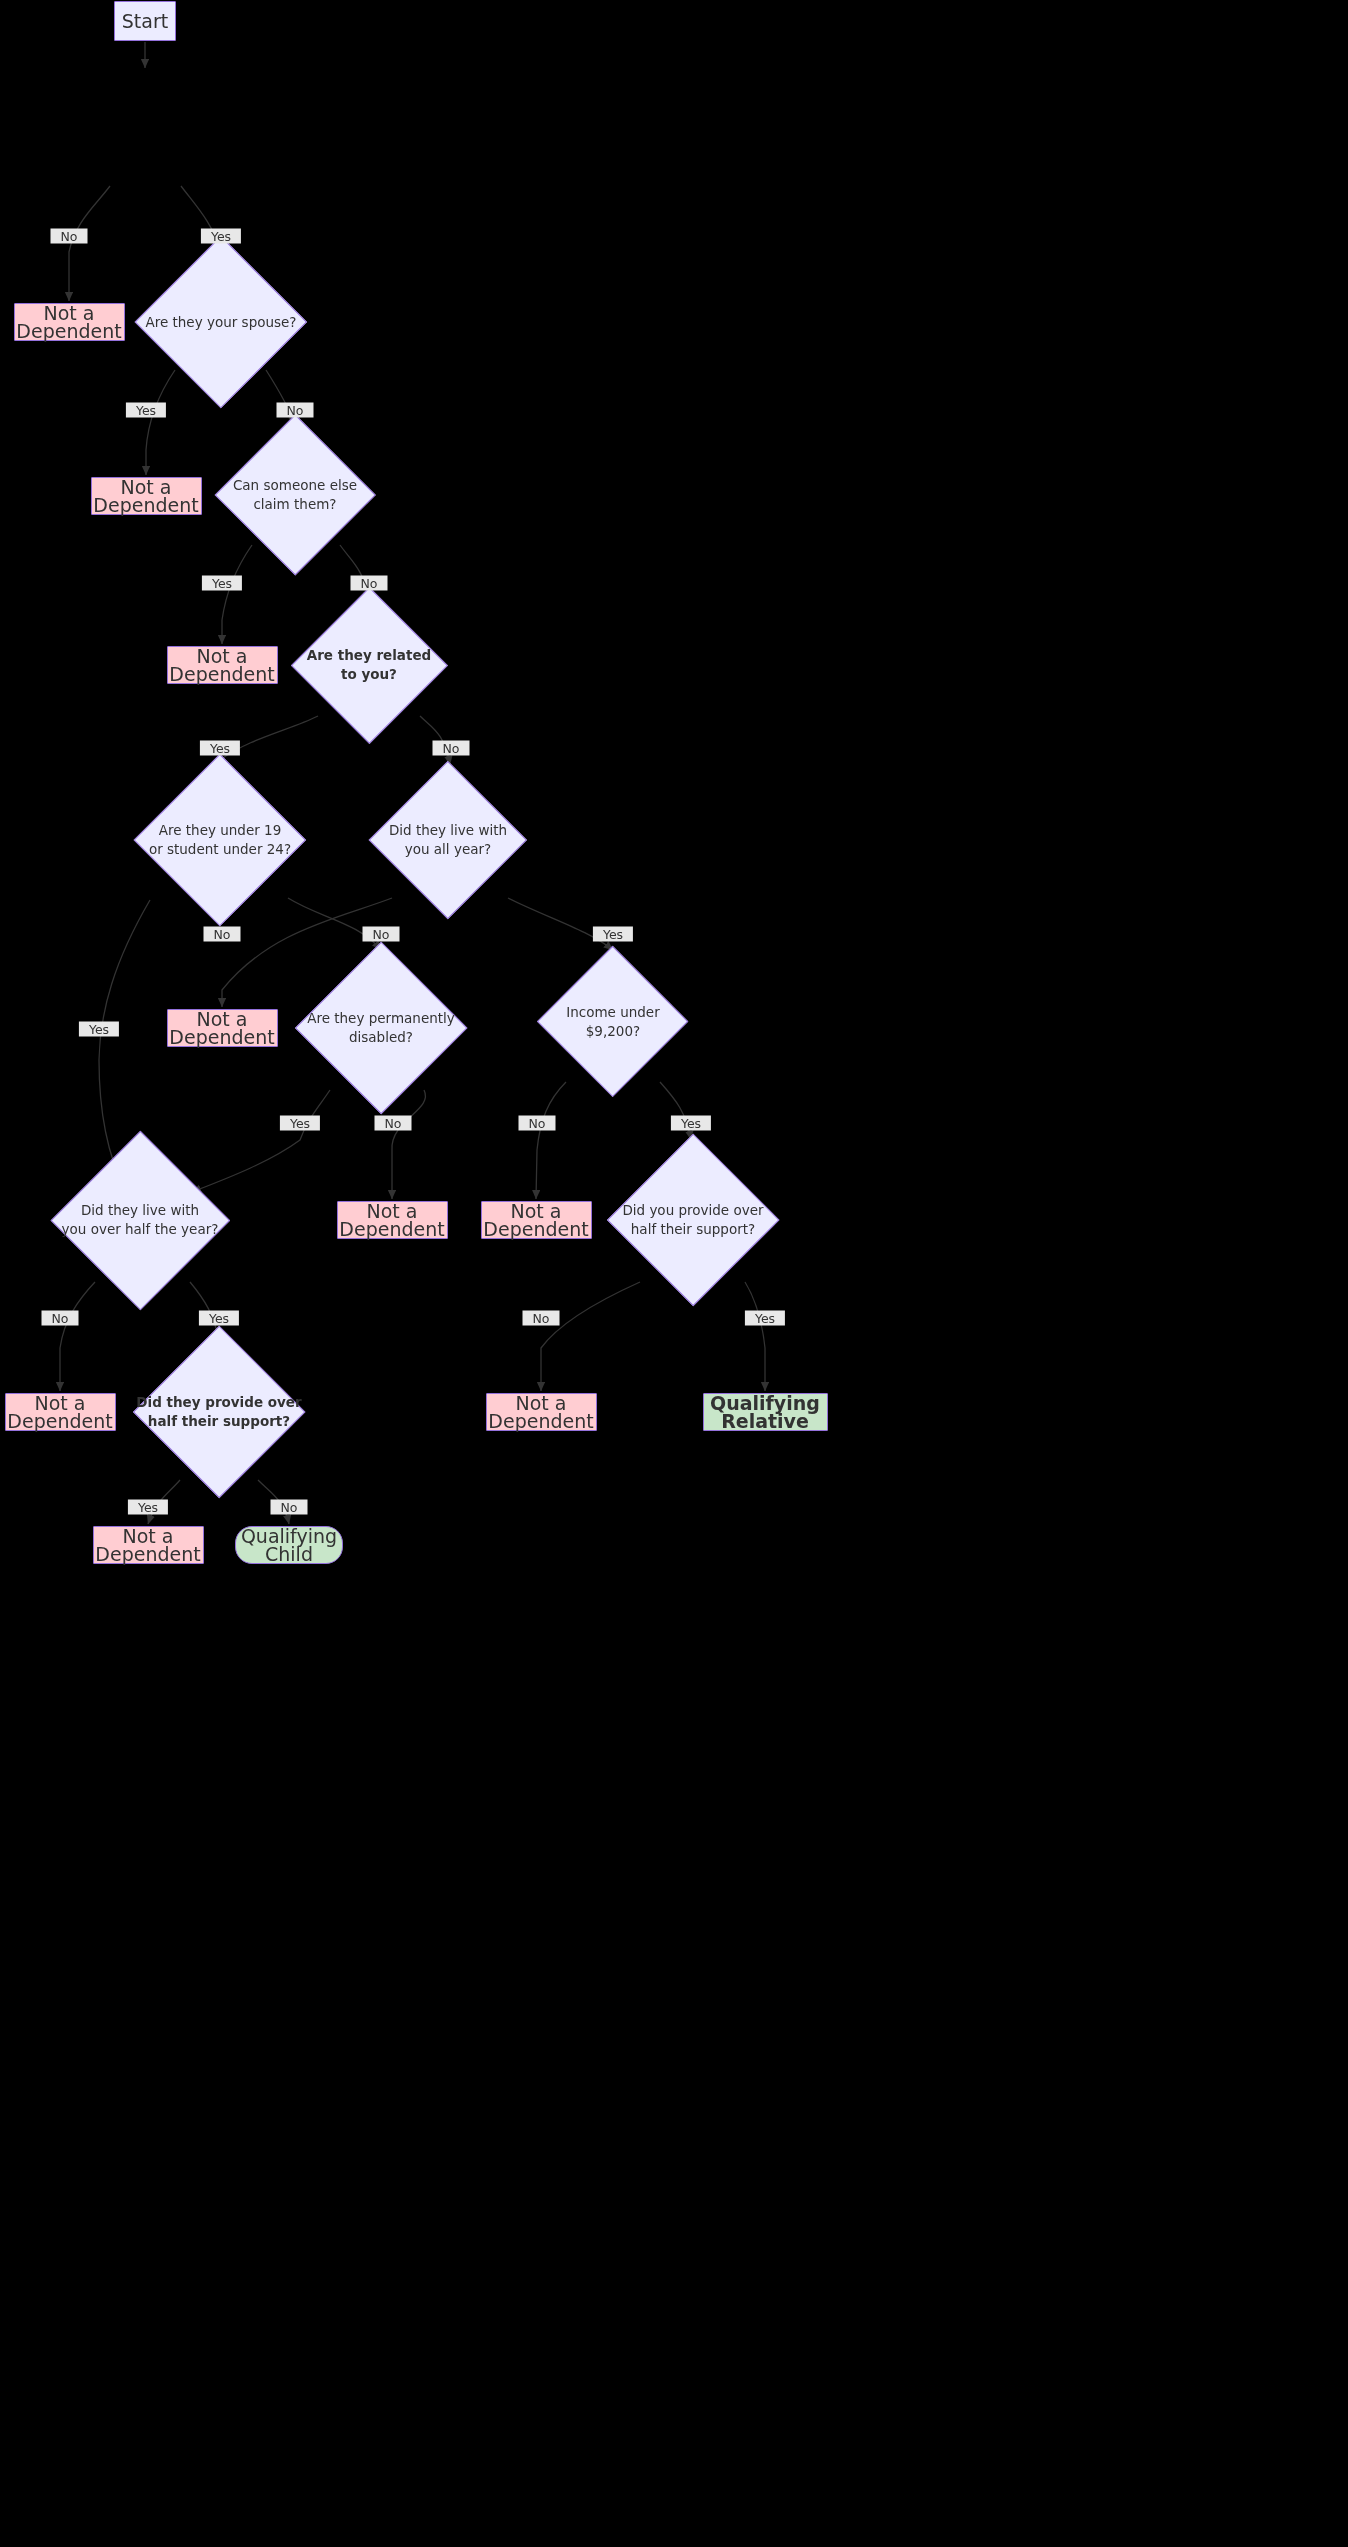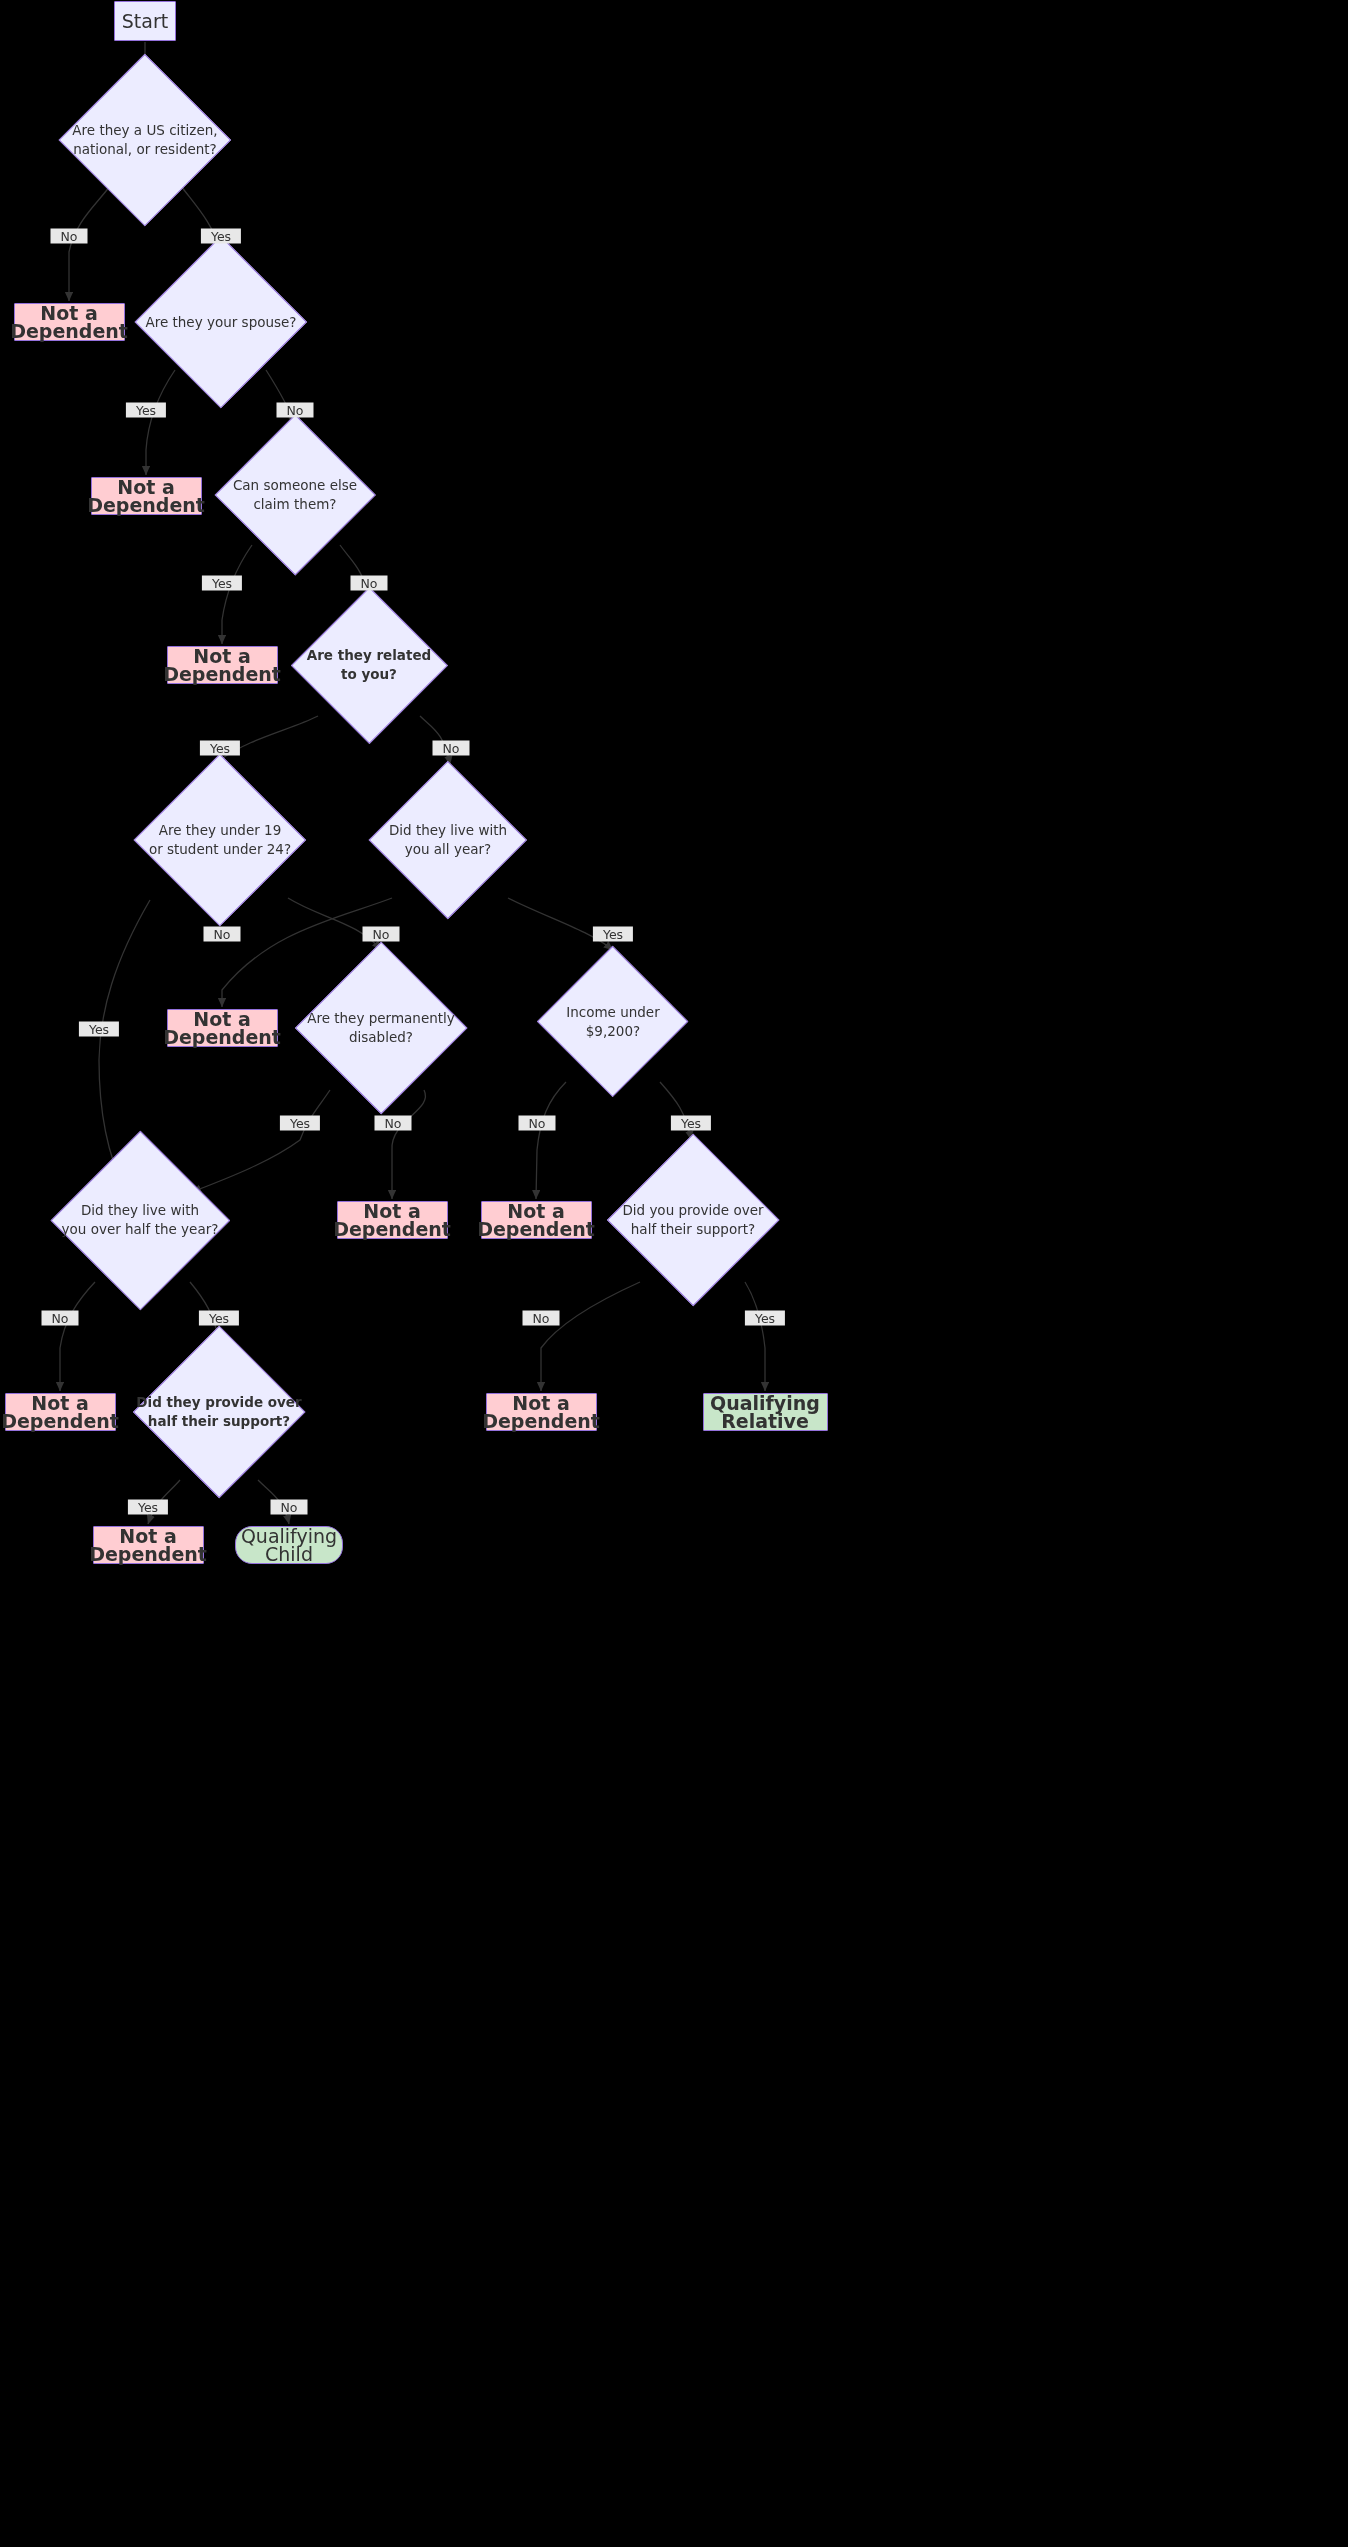--- a/index.html
+++ b/index.html
@@ -2,21 +2,21 @@
 <html><head>
 <meta charset="utf-8">
 <style>
   html,body{margin:0;padding:0;background:#000;}
   body{font-family:"DejaVu Sans",sans-serif;}
   #stage{position:relative;width:1348px;height:2547px;background:#000;overflow:hidden;}
   svg#wires{position:absolute;left:0;top:0;width:1348px;height:2547px;pointer-events:none;}
   .node{position:absolute;box-sizing:border-box;display:flex;align-items:center;justify-content:center;text-align:center;color:#333;font-size:19px;line-height:18px;}
   .rect{border:1.3px solid #9370db;border-radius:1px;}
   .rect.decision-fill{background:#ececff;}
-  .rect.bad{background:#ffcdd2;font-weight:bold;}
+  .rect.bad{background:#ffcdd2;}
   .rect.good{background:#c8e6c9;}
   .diamond-wrap{position:absolute;}
   .diamond-shape{position:absolute;left:0;top:0;width:100%;height:100%;background:#ececff;border:1.3px solid #9370db;transform:rotate(45deg);box-sizing:border-box;}
   .diamond-label{position:absolute;left:50%;top:50%;transform:translate(-50%,-50%);width:230px;text-align:center;color:#333;font-size:13.5px;line-height:19px;white-space:pre-line;}
   .edge-label{position:absolute;background:#e8e8e8;color:#333;font-size:12.5px;line-height:15px;padding:0 10px;transform:translate(-50%,-50%);white-space:nowrap;}
 </style>
 </head>
 <body>
 
 <div id="stage">
@@ -48,25 +48,20 @@
       <path d="M190,1282 C205,1300 214,1315 219,1340"></path>
       <path d="M640,1282 C600,1300 560,1322 541,1348 L541,1391"></path>
       <path d="M745,1282 C756,1300 762,1320 765,1348 L765,1391"></path>
       <path d="M180,1480 C168,1494 156,1500 148,1524"></path>
       <path d="M258,1480 C272,1494 284,1500 289,1524"></path>
     </g>
   </svg>
 
 <div class="node rect decision-fill" style="left: 114px; top: 1px; width: 62px; height: 40px;">
       <span>Start</span>
-    </div>
-    <div class="diamond-wrap" style="left: 84.16px; top: 79.16px; width: 121.68px; height: 121.68px;">
-      <div class="diamond-shape"></div>
-      <div class="diamond-label">Are they a US citizen,
-national, or resident?</div>
     </div>
     <div class="node rect bad" style="left: 13.5px; top: 303px; width: 111px; height: 38px;">
       <span>Not a Dependent</span>
     </div>
     <div class="diamond-wrap" style="left: 160.16px; top: 261.16px; width: 121.68px; height: 121.68px;">
       <div class="diamond-shape"></div>
       <div class="diamond-label">Are they your spouse?</div>
     </div>
     <div class="node rect bad" style="left: 90.5px; top: 477px; width: 111px; height: 38px;">
       <span>Not a Dependent</span>

